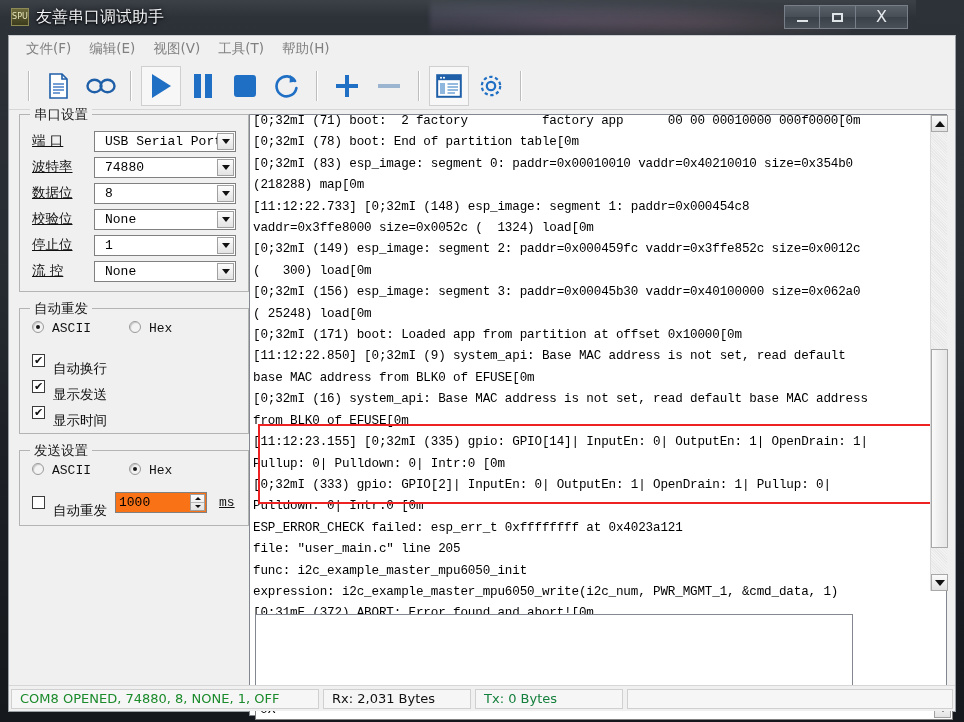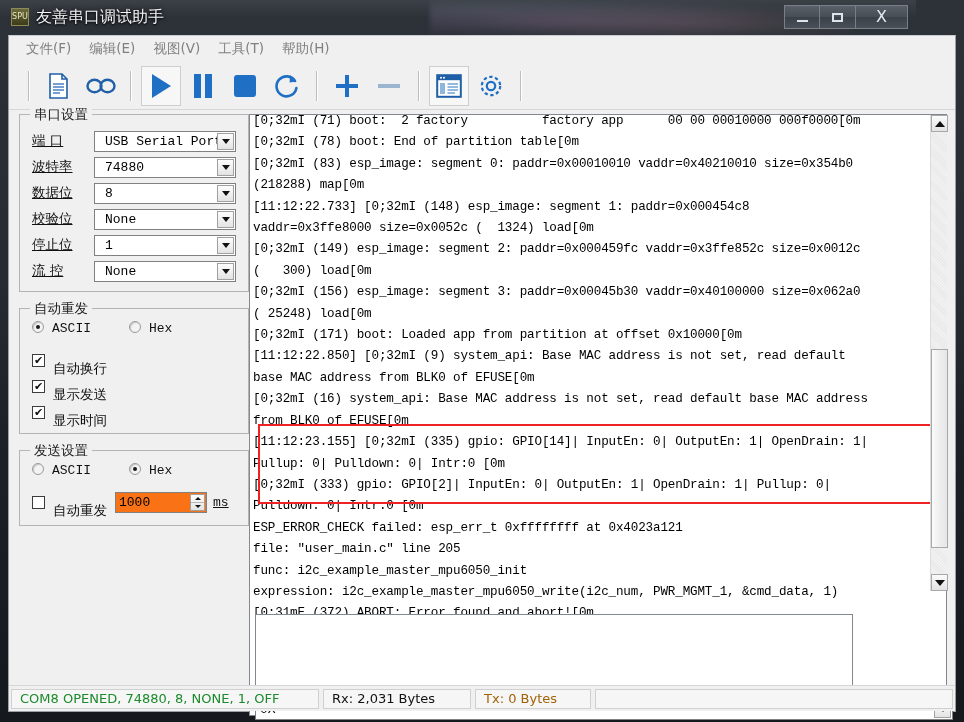--- a/index.html
+++ b/index.html
@@ -232,21 +232,21 @@
     display: flex; align-items: center;
   }
   .status-cell {
     height: 20px; margin: 0 2px; padding: 0 8px;
     border: 1px solid #d0d0d0; background: #f6f6f6;
     display: flex; align-items: center;
     font-size: 13px; font-family: "DejaVu Sans", sans-serif;
   }
   #st-conn { width: 308px; color: #1a8a2a; }
   #st-rx  { width: 148px; color: #111; }
-  #st-tx  { width: 116px; color: #a16207; }
+  #st-tx  { width: 148px; color: #15803d; }
   #st-pad { flex: 1; color: #111; }
 </style>
 </head>
 <body>
 
 <div id="app">
 
   <div id="titlebar">
     <div class="glassblur"></div>
     <div class="sheen"></div>
@@ -482,21 +482,21 @@
             <span class="val">1000</span>
             <span class="updn">
               <div>
                   <i class="caret-up-s"></i>
                 </div>
               <div>
                   <i class="caret-dn-s"></i>
                 </div>
             </span>
           </span>
-          <span class="opt-label" style="margin-left:6px;text-decoration:underline;">ms</span>
+          <span class="opt-label" style="margin-left:12px;text-decoration:underline;">ms</span>
         </div>
       </div>
     </div>
 
     <div id="logwrap">
       <div id="logtext">[0;32mI (71) boot:  2 factory          factory app      00 00 00010000 000f0000[0m
 [0;32mI (78) boot: End of partition table[0m
 [0;32mI (83) esp_image: segment 0: paddr=0x00010010 vaddr=0x40210010 size=0x354b0
 (218288) map[0m
 [11:12:22.733] [0;32mI (148) esp_image: segment 1: paddr=0x000454c8

